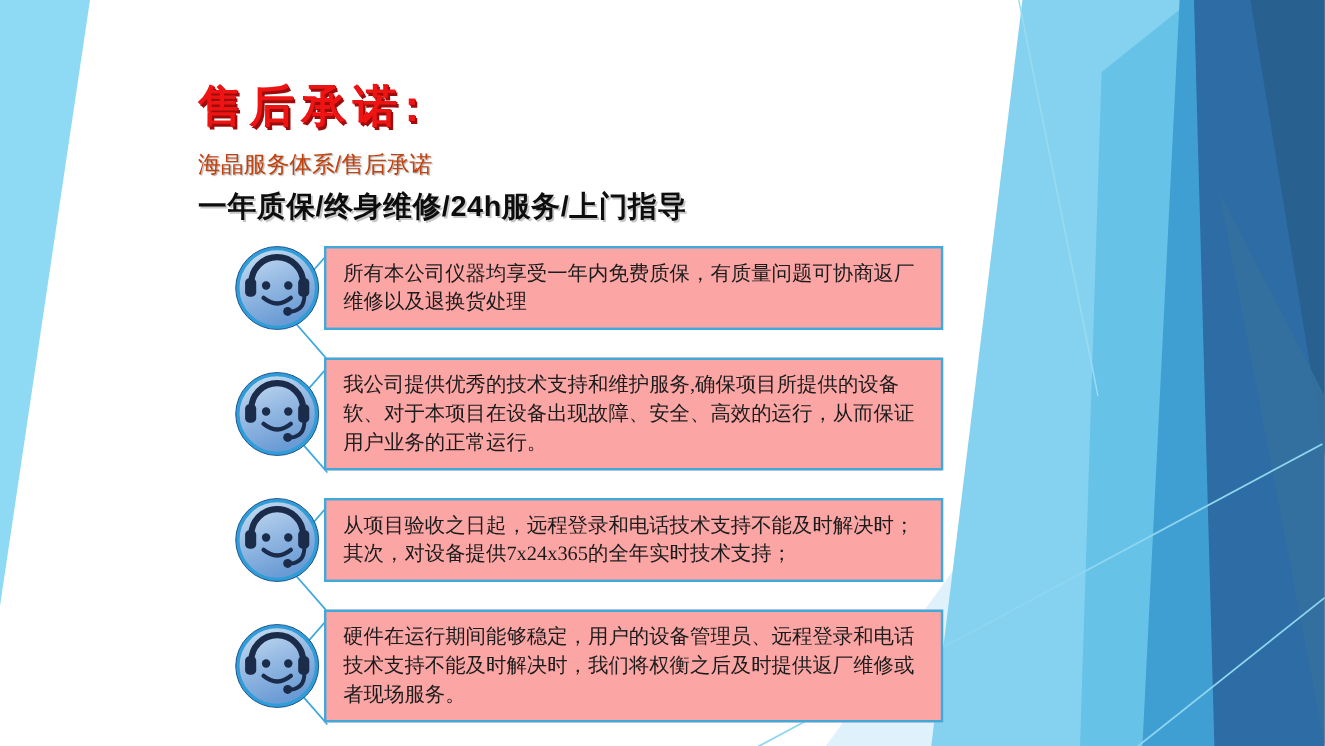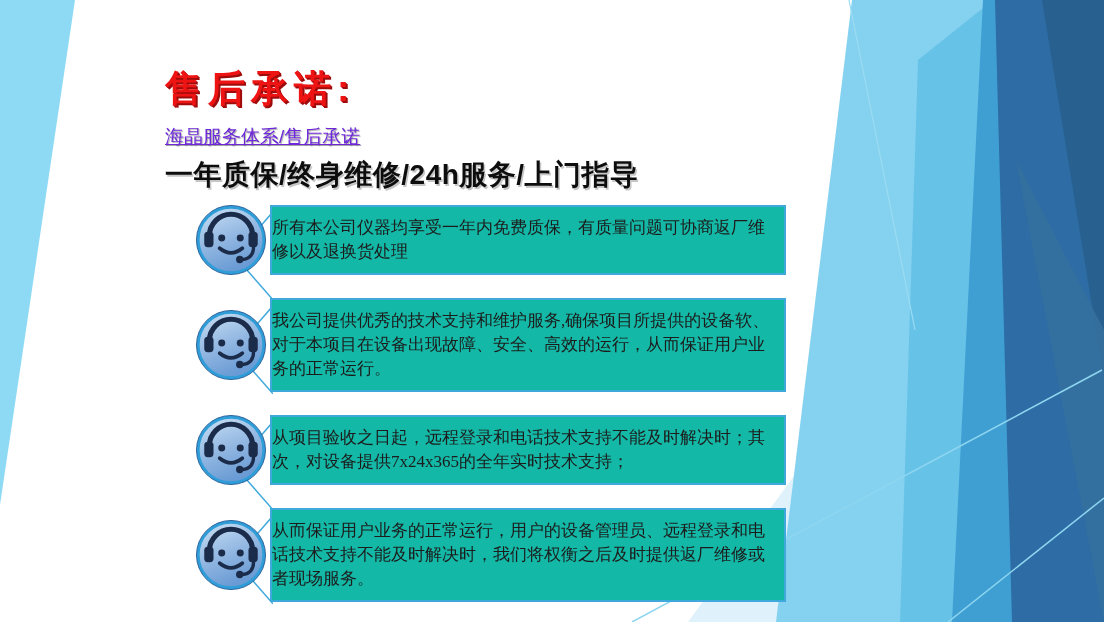--- a/index.html
+++ b/index.html
@@ -12,41 +12,40 @@
   .bg{position:absolute;inset:0;width:100%;height:100%;z-index:0;}
   .content{position:absolute;left:165px;top:64px;z-index:2;width:700px;}
 
   .title{
     color:var(--accent_red,#ee1414);
     font-size:37px;font-weight:900;letter-spacing:6px;
     margin:0 0 10px 0;
     text-shadow:2px 2px 0 #9e0b0b, 1px 1px 0 #b40f0f;
   }
   .breadcrumb{
-    color:#6d28d9;font-size:19px;margin:0 0 6px 0;
+    color:#c2410c;font-size:19px;margin:0 0 6px 0;
     text-shadow:1px 1px 1px rgba(140,140,140,.75);
-    text-decoration:underline;
   }
   .headline{
-    color:#0d0d0d;font-size:28px;font-weight:800;letter-spacing:.5px;
+    color:#0d0d0d;font-size:24px;font-weight:800;letter-spacing:.5px;
     margin:0 0 24px 0;
     text-shadow:1.5px 1.5px 0 rgba(160,160,160,.6);
   }
 
   .items{position:absolute;left:30px;top:140px;width:600px;}
   .item{position:relative;display:flex;align-items:center;margin-bottom:22px;}
   .icon-wrap{width:75px;flex-shrink:0;position:relative;z-index:1;}
   .icon-wrap svg{display:block;}
   .connector{
     position:absolute;left:34px;top:6px;bottom:6px;width:44px;height:auto;z-index:0;
   }
   .box{
-    box-sizing:border-box;width:516px;background:#14b8a6;
+    box-sizing:border-box;width:516px;background:#fca5a5;
     border:2px solid var(--box_border,#3fa9dc);
-    padding:9px 12px 9px 0;position:relative;z-index:1;
+    padding:9px 12px 9px 14px;position:relative;z-index:1;
   }
   .box p{
     margin:0;color:#1c1c1c;font-size:17px;line-height:24px;
     font-family:"Liberation Serif","DejaVu Serif",serif;
   }
 </style>
 </head>
 <body>
 
 <div class="slide">
@@ -167,19 +166,19 @@
             <rect x="9" y="27" width="9" height="15" rx="3.5" fill="#1b2b4a"></rect>
             <rect x="52" y="27" width="9" height="15" rx="3.5" fill="#1b2b4a"></rect>
             <circle cx="26" cy="33" r="3.4" fill="#1b2b4a"></circle>
             <circle cx="44" cy="33" r="3.4" fill="#1b2b4a"></circle>
             <path d="M24 43 Q35 52 46 43" fill="none" stroke="#1b2b4a" stroke-width="3.6" stroke-linecap="round"></path>
             <path d="M57 41 Q57 53 46 54" fill="none" stroke="#1b2b4a" stroke-width="3.2"></path>
             <circle cx="43.5" cy="54" r="3.6" fill="#1b2b4a"></circle>
           </svg>
         </div>
         <div class="box">
-          <p>从而保证用户业务的正常运行，用户的设备管理员、远程登录和电话技术支持不能及时解决时，我们将权衡之后及时提供返厂维修或者现场服务。</p>
+          <p>硬件在运行期间能够稳定，用户的设备管理员、远程登录和电话技术支持不能及时解决时，我们将权衡之后及时提供返厂维修或者现场服务。</p>
         </div>
       </div>
 
     </div>
   </div>
 </div>
 
 </body></html>

